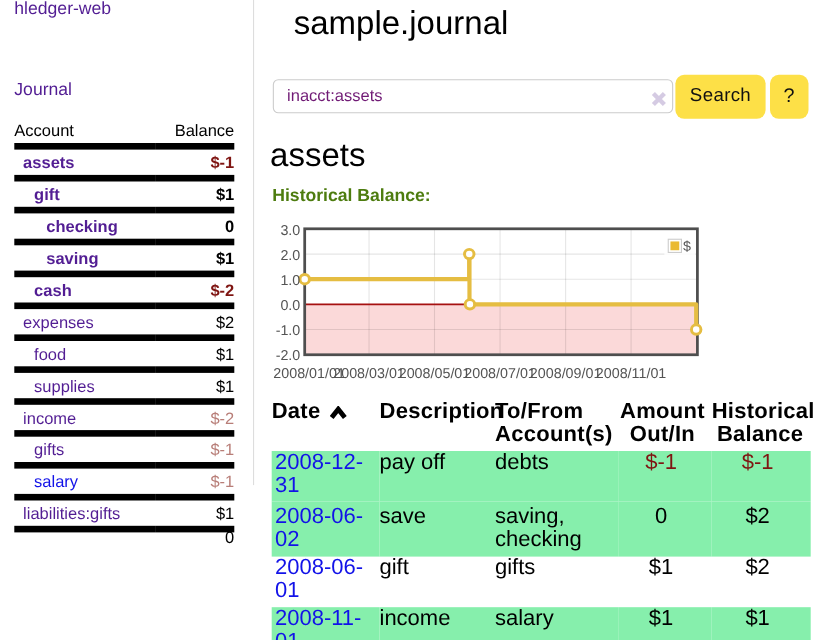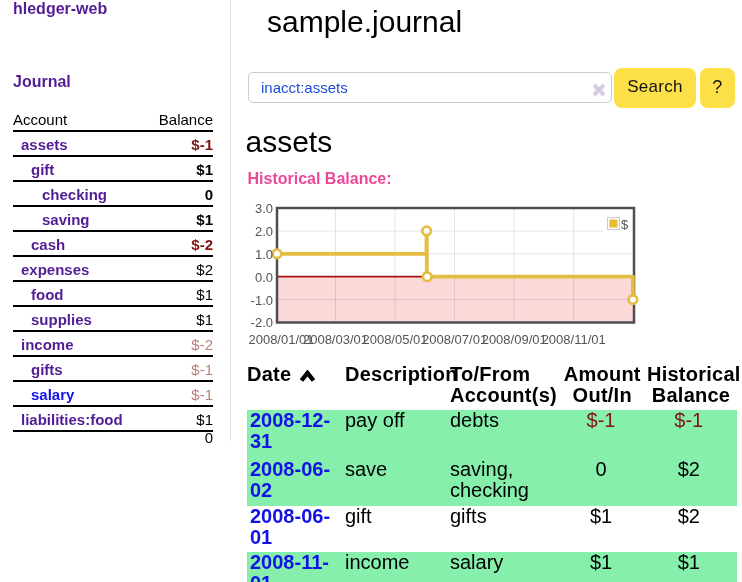--- a/index.html
+++ b/index.html
@@ -1,44 +1,44 @@
 <!DOCTYPE html>
 <html><head>
 <meta charset="utf-8">
 <style>
 * { margin:0; padding:0; box-sizing:content-box; }
 html,body { width:742px; height:582px; background:#fff; font-family:"Liberation Sans", sans-serif; position:relative; overflow:hidden; }
-a { text-decoration:none;font-weight:bold; }
+a { text-decoration:none; }
 .purple { color:#521d93; }
 .blue { color:#1212e8; }
 .neg { color:#7f1512; }
 .pink { color:#b87e78; }
 .b { font-weight:bold; }
 
 
 #sidebar { position:absolute; left:0; top:0; width:230px; height:441px; border-right:1px solid #ddd; }
 #brand { position:absolute; left:13px; top:-0.5px; font-size:16px; line-height:18px; }
 #journallink { position:absolute; left:13px; top:73px; font-size:16px; line-height:18px; }
 #acctbl { position:absolute; left:13px; top:106.5px; width:200px; border-collapse:collapse; font-size:15px; }
-#acctbl td { padding:4px 0 1px 0; height:18px; line-height:18px; vertical-align:top; border-bottom:2px solid #000000; }
+#acctbl td { padding:4px 0 1px 0; height:18px; line-height:18px; vertical-align:top; border-bottom:6px solid #000000; }
 #acctbl td.bal { text-align:right; }
 #acctbl tr.total td { border-bottom:none; border-top:2px solid #1a1a1a; padding-top:0px; line-height:12px; }
 .in1 { padding-left:8px !important; }
 .in2 { padding-left:18px !important; }
 .in3 { padding-left:29px !important; }
 
 
 #h1 { position:absolute; left:251px; top:1.5px; font-size:30px; font-weight:normal; color:#000; line-height:40px;margin-left:16px; }
 #searchwrap { position:absolute; left:248px; top:71.5px; width:362px; height:29px; border:1px solid #ccc; border-radius:5px; background:#fff; }
-#searchtext { position:absolute; left:12px; top:0px; font-size:15px; line-height:30px; color:#1d4ed8; }
+#searchtext { position:absolute; left:12px; top:0px; font-size:15px; line-height:30px; color:#701a75; }
 .btn { position:absolute; top:67.5px; height:40px; background:#fde047; border-radius:8px; font-size:17px; color:#111; text-align:center; line-height:38px; letter-spacing:0.3px; }
 #searchbtn { left:614px; width:82px; }
 #helpbtn { left:700px; width:35px; }
 #h2 { position:absolute; left:245.5px; top:123px; font-size:30px; font-weight:normal; color:#000; line-height:38px; }
-#charttitle { position:absolute; left:247.5px; top:168.5px; font-size:16px; font-weight:bold; color:#ec4899; line-height:20px; }
+#charttitle { position:absolute; left:247.5px; top:168.5px; font-size:16px; font-weight:bold; color:#4d7c0f; line-height:20px; }
 
 
 #regtbl { position:absolute; left:247px; top:362px; width:489.5px; border-collapse:collapse; font-size:20px; table-layout:fixed; }
 #regtbl th { font-weight:bold; text-align:left; vertical-align:top; line-height:21px; padding:2px 0 4px 0; letter-spacing:0.25px; }
 #regtbl th.r, #regtbl td.r { text-align:center; }
 #regtbl td { line-height:20.7px; padding:0 0 4.5px 0; vertical-align:top; }
 #regtbl tr.w td { padding-top:3.5px; padding-bottom:5.6px; }
 #regtbl tr.g { background:#86efac; }
 #regtbl .pr7 { padding-right:7px; }
 #regtbl .pr11 { padding-right:6px; }
@@ -93,21 +93,21 @@
         </tr>
   <tr>
           <td class="in2"><a class="purple">gifts</a></td>
           <td class="bal pink">$-1</td>
         </tr>
   <tr>
           <td class="in2"><a class="blue">salary</a></td>
           <td class="bal pink">$-1</td>
         </tr>
   <tr>
-          <td class="in1"><a class="purple">liabilities:food</a></td>
+          <td class="in1"><a class="purple">liabilities:gifts</a></td>
           <td class="bal">$1</td>
         </tr>
   <tr class="total">
           <td></td>
           <td class="bal">0</td>
         </tr>
  </tbody>
     </table>
 </div>
 

